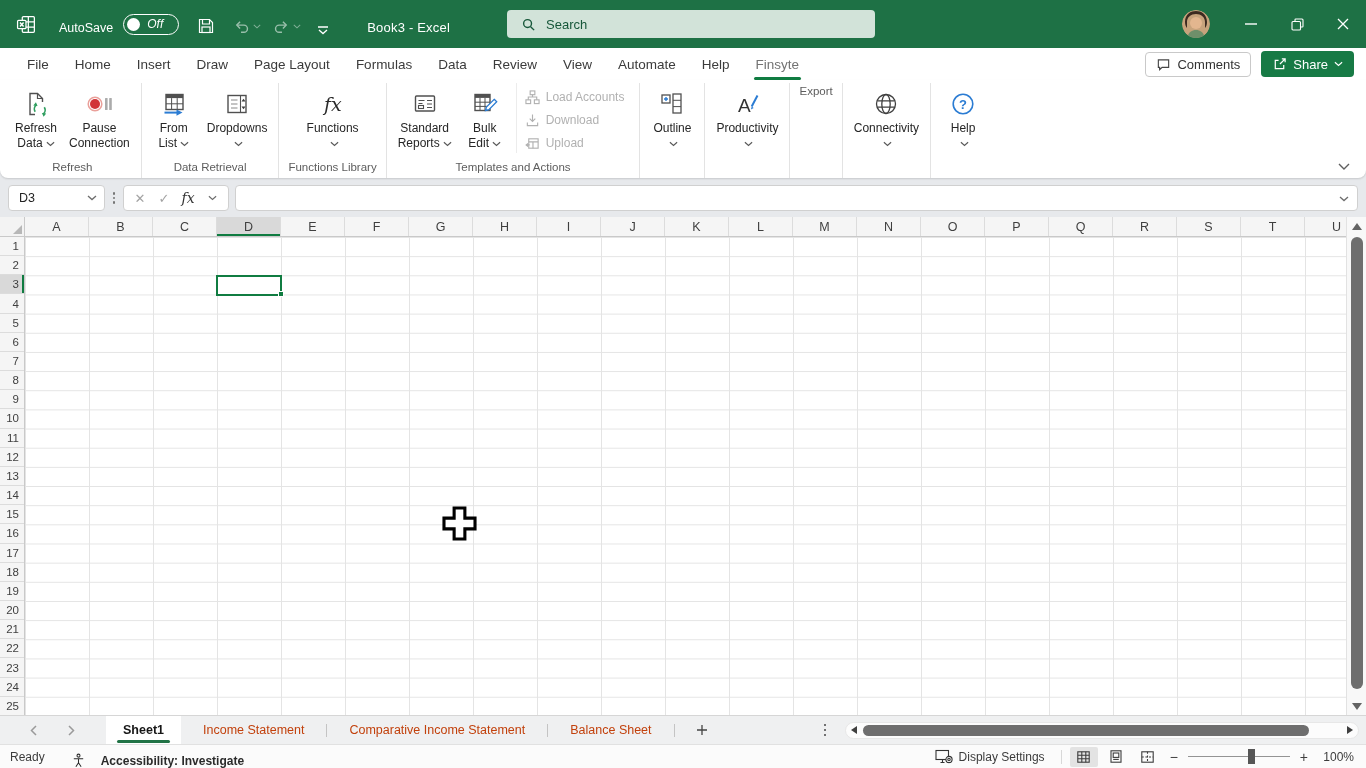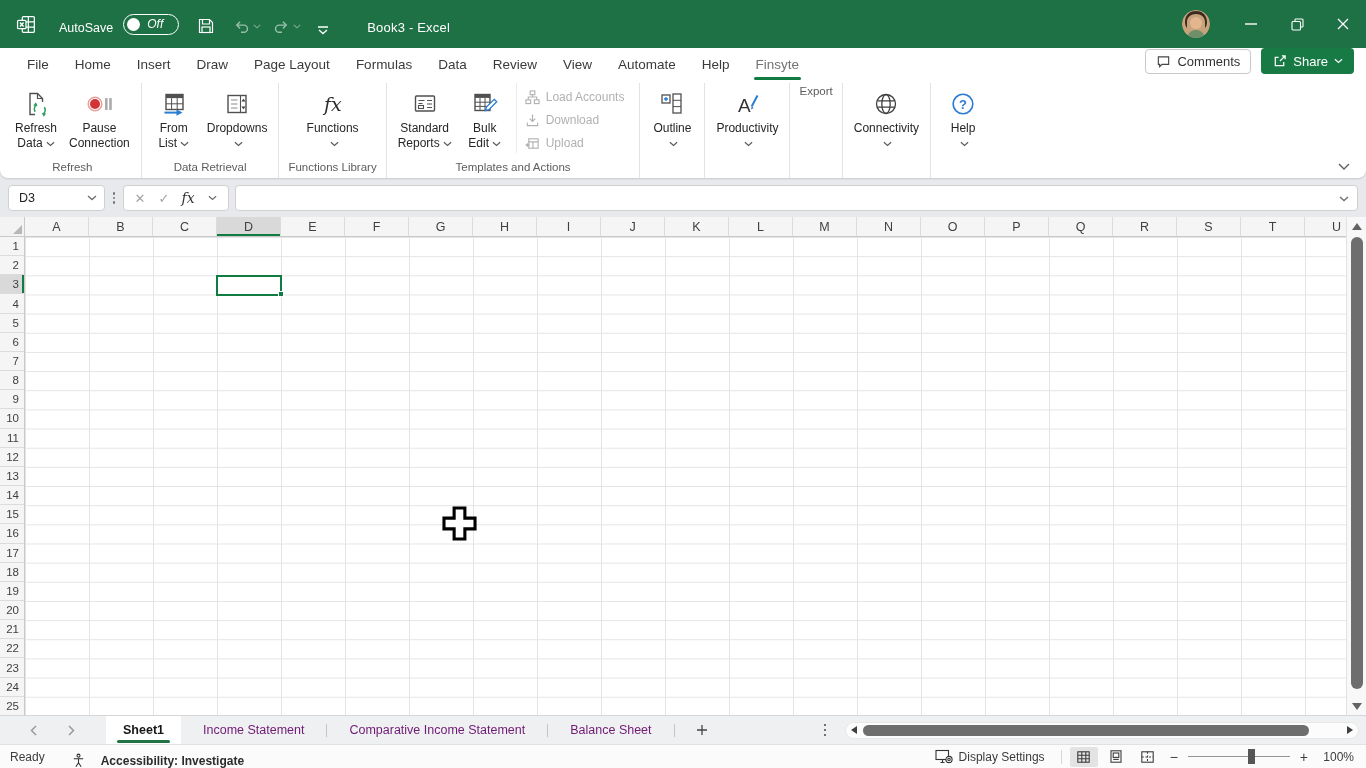--- a/index.html
+++ b/index.html
@@ -19,21 +19,21 @@
   .qat-dim { opacity:.55; }
   .mini-chev { margin-left:3px; opacity:.8; }
   .wb-title { font-size:13px; margin-left:38px; letter-spacing:.2px; }
   .searchbox { position:absolute; left:507px; top:10px; width:368px; height:28px; background:#d2e3d9; border-radius:4px; display:flex; align-items:center; padding-left:14px; cursor:text; }
   .searchbox span { font-size:13px; color:#17573a; margin-left:10px; }
   .tb-right { position:absolute; right:0; top:0; height:48px; display:flex; align-items:center; }
   .avatar { width:28px; height:28px; border-radius:50%; overflow:hidden; margin-right:18px; cursor:pointer; }
   .win-btn { width:46px; height:48px; display:flex; align-items:center; justify-content:center; cursor:pointer; }
 
   
-  .tabrow { height:32px; background:#fff; display:flex; padding-left:14px; flex:0 0 auto; position:relative; }
+  .tabrow { height:32px; background:#fff; display:flex; align-items:center; padding-left:14px; flex:0 0 auto; position:relative; }
   .rtab { font-size:13.5px; color:#3b3b3b; padding:0 13px; height:32px; display:flex; align-items:center; cursor:pointer; position:relative; }
   .rtab.active { color:#737373; }
   .rtab.active::after { content:""; position:absolute; left:11px; right:11px; bottom:0; height:3px; background:#107c41; border-radius:2px; }
   .tabrow-right { position:absolute; right:12px; display:flex; align-items:center; gap:10px; }
   .comments-btn { height:25px; border:1px solid #c9c9c9; border-radius:4px; background:#fff; display:flex; align-items:center; gap:6px; padding:0 10px; font-size:13px; color:#333; cursor:pointer; }
   .share-btn { height:26px; background:#177a45; border-radius:4px; display:flex; align-items:center; gap:6px; padding:0 11px; font-size:13px; color:#fff; cursor:pointer; }
 
   
   .ribbon { height:98px; background:#fff; display:flex; align-items:stretch; padding:3px 4px 0 4px; position:relative; border-radius:0 0 8px 8px; box-shadow:0 1px 2px rgba(0,0,0,.14); flex:0 0 auto; z-index:2; }
   .rgroup { display:flex; flex-direction:column; padding:0 5px; position:relative; }
@@ -79,21 +79,21 @@
   .fill-handle { position:absolute; right:-3.5px; bottom:-3.5px; width:6px; height:6px; background:#107c41; border:1px solid #fff; }
   .plus-cursor { position:absolute; left:416px; top:268px; pointer-events:none; }
   .v-scroll { position:absolute; right:0; top:0; bottom:0; width:20px; background:#f8f8f8; border-left:1px solid #e2e2e2; }
   .vs-up { position:absolute; top:6px; left:5px; width:0; height:0; border-left:5px solid transparent; border-right:5px solid transparent; border-bottom:7px solid #636363; cursor:pointer; }
   .vs-thumb { position:absolute; left:3.5px; width:12px; top:20px; height:452px; background:#6e6e6e; border-radius:6px; cursor:grab; }
   .vs-down { position:absolute; bottom:5px; left:5px; width:0; height:0; border-left:5px solid transparent; border-right:5px solid transparent; border-top:7px solid #636363; cursor:pointer; }
 
   
   .sheet-bar { height:29px; background:#eff0f1; border-top:1px solid #d6d6d6; display:flex; align-items:stretch; flex:0 0 auto; padding-left:18px;gap:7px; }
   .nav-arrow { width:31px; display:flex; align-items:center; justify-content:center; color:#8f8f8f; cursor:pointer; }
-  .sheet-tab { display:flex; align-items:center; padding:12px 15px; font-size:12.5px; color:#701a75; cursor:pointer; position:relative; white-space:nowrap; }
+  .sheet-tab { display:flex; align-items:center; padding:12px 15px; font-size:12.5px; color:#c2410c; cursor:pointer; position:relative; white-space:nowrap; }
   .sheet-tab.active { background:#fff; font-weight:bold; color:#161616; padding:0 17px; margin-left:12px; }
   .sheet-tab.active::after { content:""; position:absolute; left:11px; right:11px; bottom:1px; height:3px; background:#217346; border-radius:2px; }
   .tab-sep { width:1px; height:13px; background:#c4c4c4; align-self:center; }
   .add-sheet { width:40px; display:flex; align-items:center; justify-content:center; cursor:pointer; color:#444; }
   .tab-options { margin-left:auto; width:26px; display:flex; flex-direction:column; align-items:center; justify-content:center; gap:2.5px; cursor:pointer; }
   .tab-options i { width:2.5px; height:2.5px; border-radius:50%; background:#474747; }
   .h-scroll { align-self:center; width:514px; height:17px; background:#fcfcfc; border:1px solid #e7e7e7; border-radius:9px; display:flex; align-items:center; padding:0 5px; margin-right:7px; }
   .hs-left { width:0; height:0; border-top:4.5px solid transparent; border-bottom:4.5px solid transparent; border-right:6px solid #3f3f3f; cursor:pointer; }
   .hs-thumb { height:11px; width:446px; background:#6e6e6e; border-radius:5.5px; margin:0 6px; cursor:grab; }
   .hs-right { width:0; height:0; border-top:4.5px solid transparent; border-bottom:4.5px solid transparent; border-left:6px solid #3f3f3f; cursor:pointer; margin-left:auto; }
@@ -157,20 +157,27 @@
         </svg>
     </span>
     <span class="qat-btn" style="margin-left:16px;">
       <svg width="12" height="9" viewBox="0 0 12 9">
           <path d="M1 1h10M2 4l4 3.6L10 4" fill="none" stroke="#fff" stroke-width="1.3"></path>
         </svg>
     </span>
     <span class="wb-title">Book3 - Excel</span>
   </div>
 
+  <div class="searchbox">
+    <svg width="15" height="15" viewBox="0 0 16 16" fill="none" stroke="#17573a" stroke-width="1.5">
+      <circle cx="7" cy="7" r="4.2"></circle>
+        <path d="M10.3 10.3L14 14"></path>
+    </svg>
+    <span>Search</span>
+  </div>
 
   <div class="tb-right">
     <span class="avatar">
       <svg width="28" height="28" viewBox="0 0 28 28">
         <circle cx="14" cy="14" r="14" fill="#c7a37c"></circle>
         <path d="M3 12c0-8 6-11 11-11s11 3 11 11c0 3-1 5-2 6V12c0-5-4-8-9-8s-9 3-9 8v6c-1-1-2-3-2-6z" fill="#3c2a20"></path>
         <circle cx="14" cy="13" r="6" fill="#e3b68f"></circle>
         <path d="M5 28c1.5-6 5-8 9-8s7.5 2 9 8z" fill="#6f8f6a"></path>
       </svg>
     </span>

